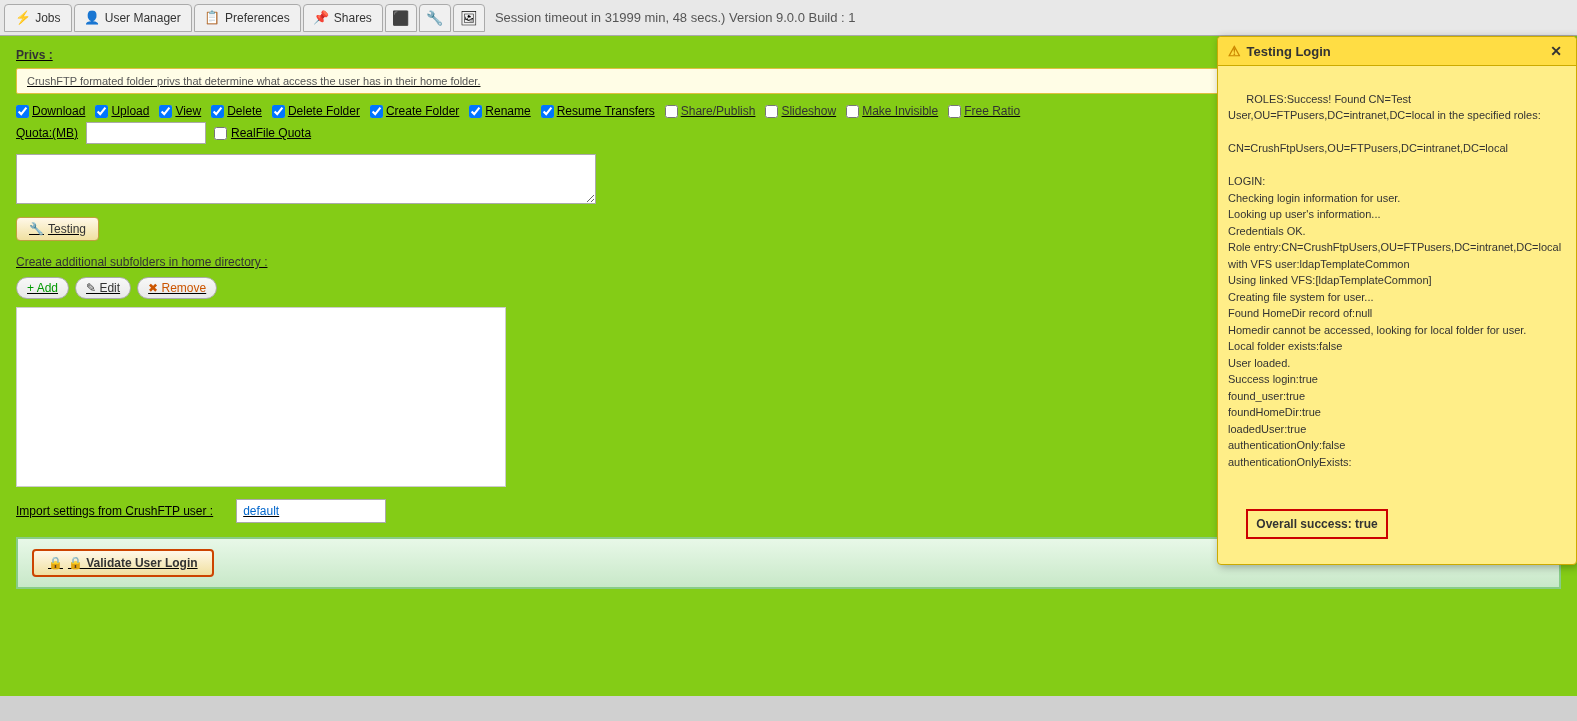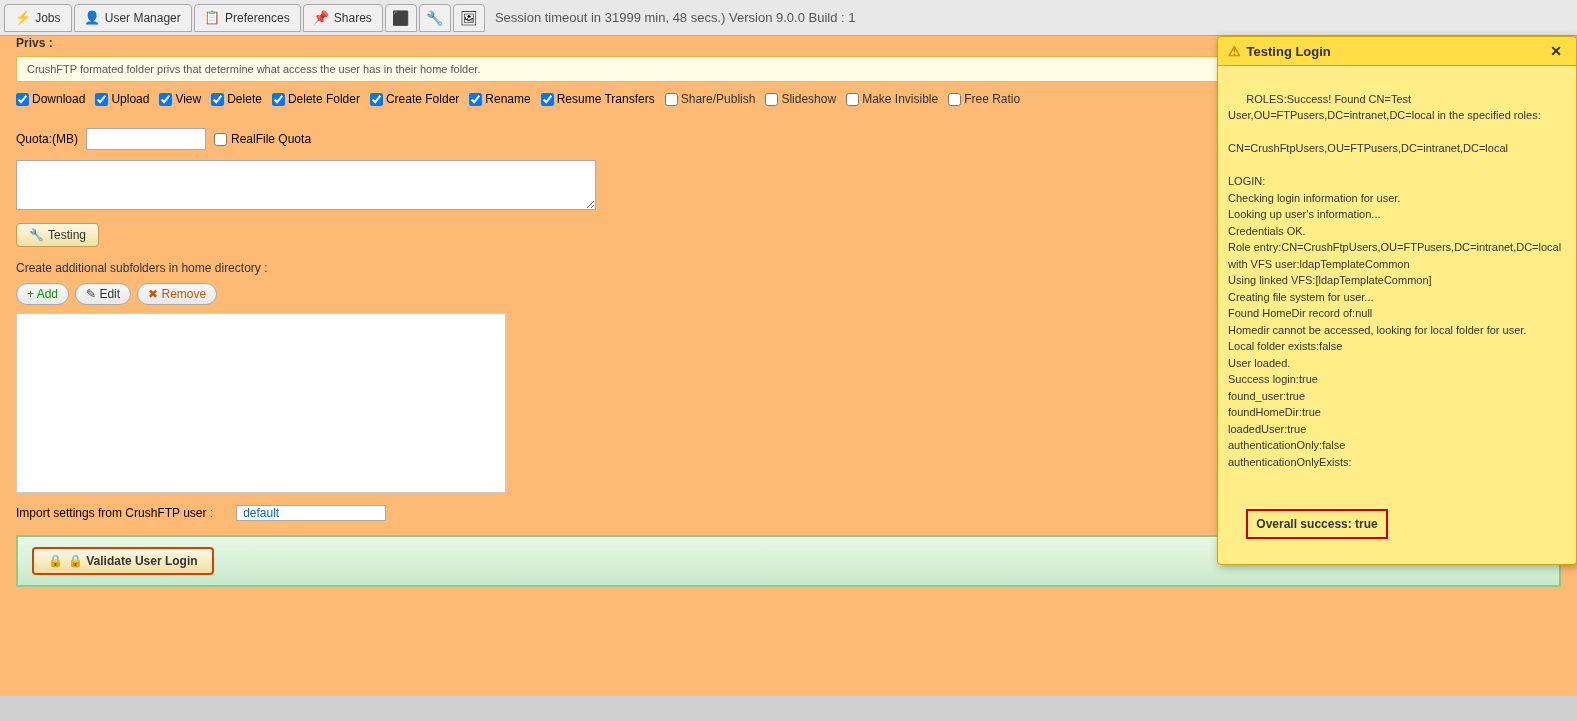--- a/index.html
+++ b/index.html
@@ -47,24 +47,25 @@
 
     
     .session-info {
       font-size: 13px;
       color: #555;
       padding: 0 8px;
     }
 
     
     .main-content {
-      background: #fdba74;
-      padding: 0 16px;
+      background: #84cc16;
+      padding: 12px 16px;
       min-height: 660px;
       position: relative;
+      text-decoration: underline;
     }
 
     
     .privs-label {
       font-size: 12px;
       font-weight: bold;
       margin-bottom: 6px;
       color: #333;
     }
 
@@ -77,21 +78,21 @@
       margin-bottom: 10px;
       border-radius: 2px;
     }
 
     
     .checkboxes-row {
       display: flex;
       flex-wrap: wrap;
       align-items: center;
       gap: 4px 2px;
-      margin-bottom: 22px;
+      margin-bottom: 4px;
       font-size: 12px;
     }
     .checkbox-item {
       display: flex;
       align-items: center;
       margin-right: 8px;
     }
     .checkbox-item input[type="checkbox"] {
       margin-right: 3px;
     }
@@ -194,21 +195,21 @@
       align-items: center;
       gap: 23px;
       font-size: 12px;
       margin-bottom: 14px;
     }
     .import-row input {
       border: 1px solid #aaa;
       padding: 2px 6px;
       font-size: 12px;
       width: 150px;
-      height: 16px;
+      height: 24px;
       color: #0066cc;
     }
 
     
     .validate-section {
       background: linear-gradient(to bottom, #e8f8e8, #c8e8c8);
       border: 2px solid #88cc88;
       padding: 10px 14px;
       width: 100%;
       display: flex;

